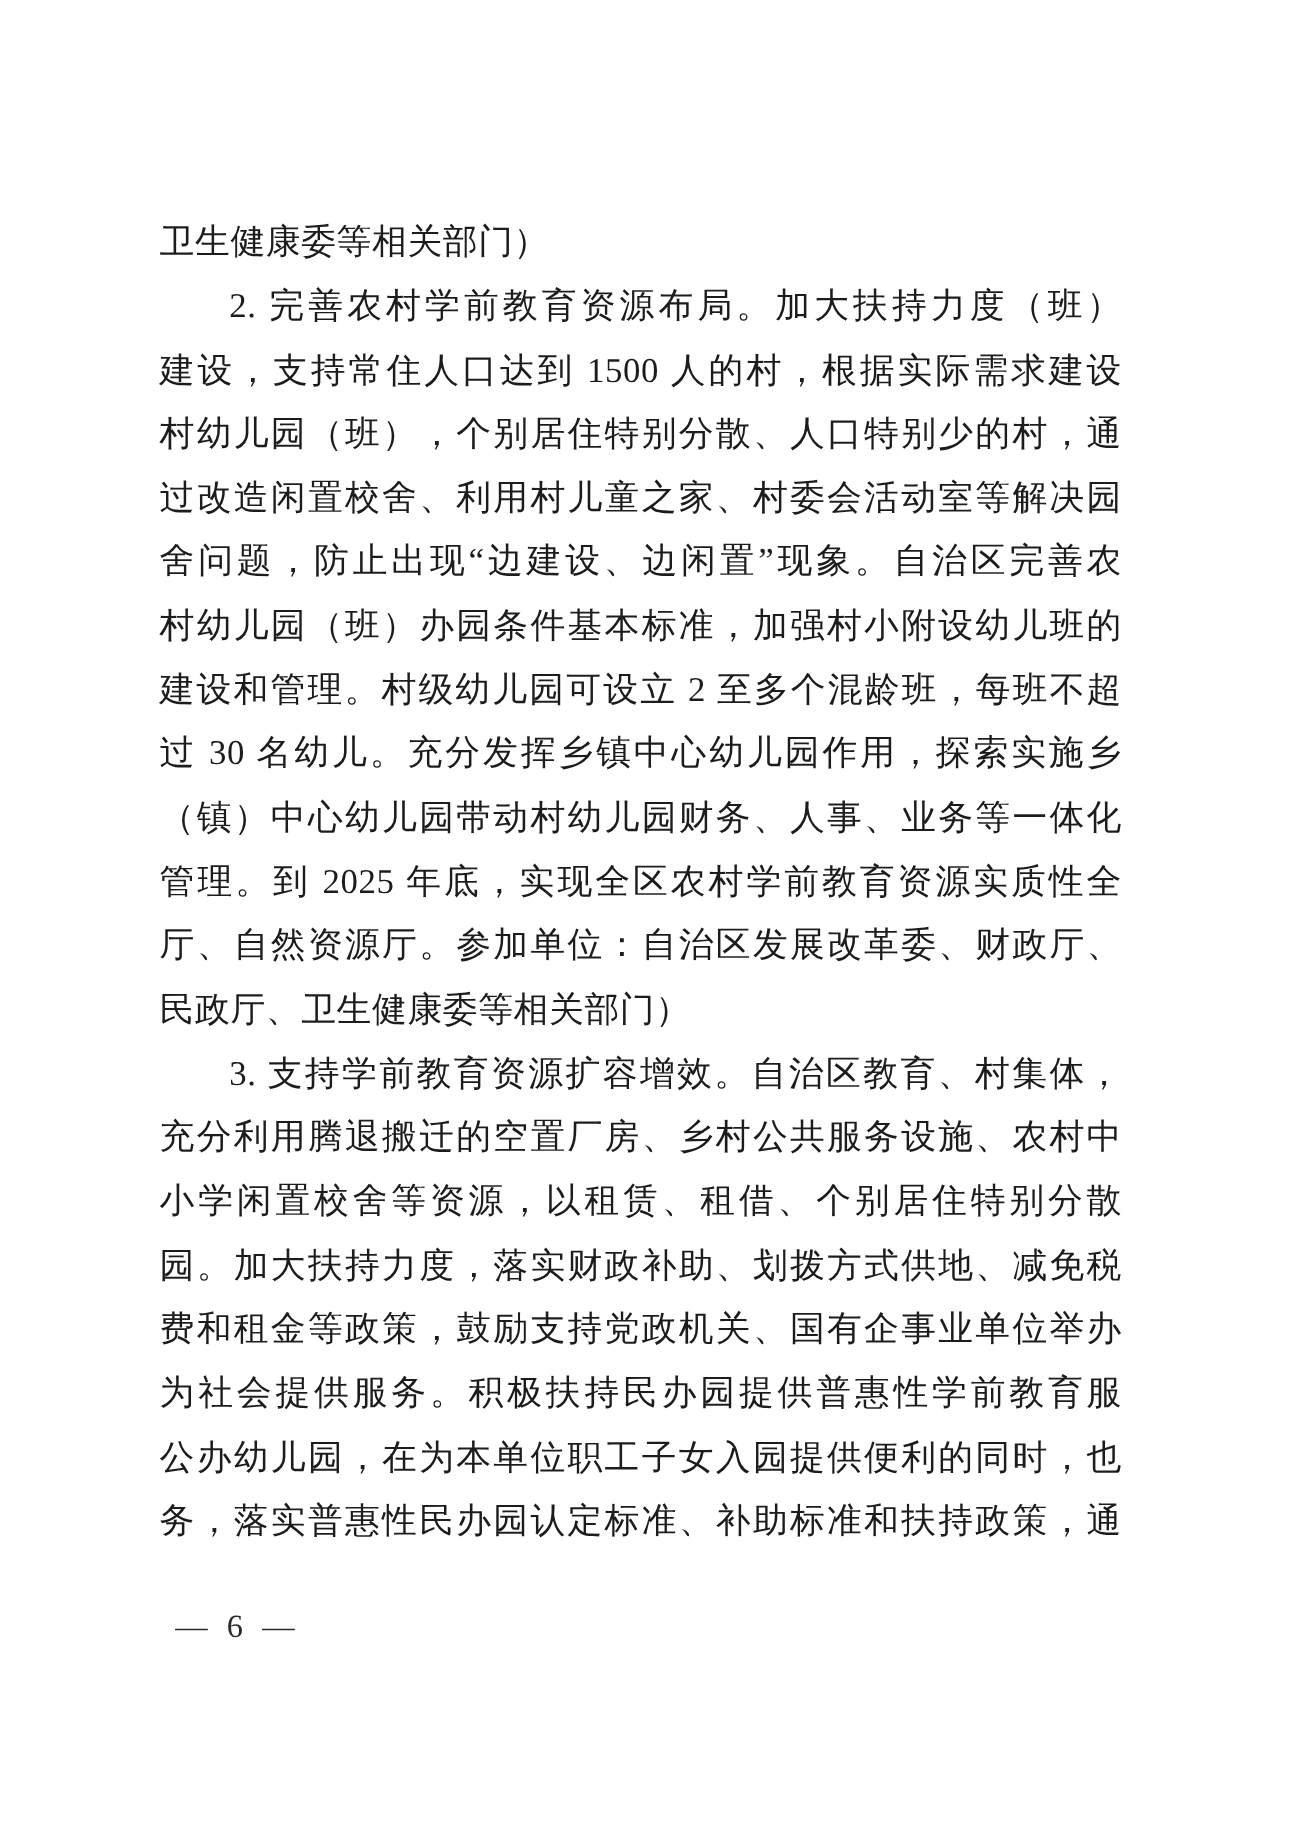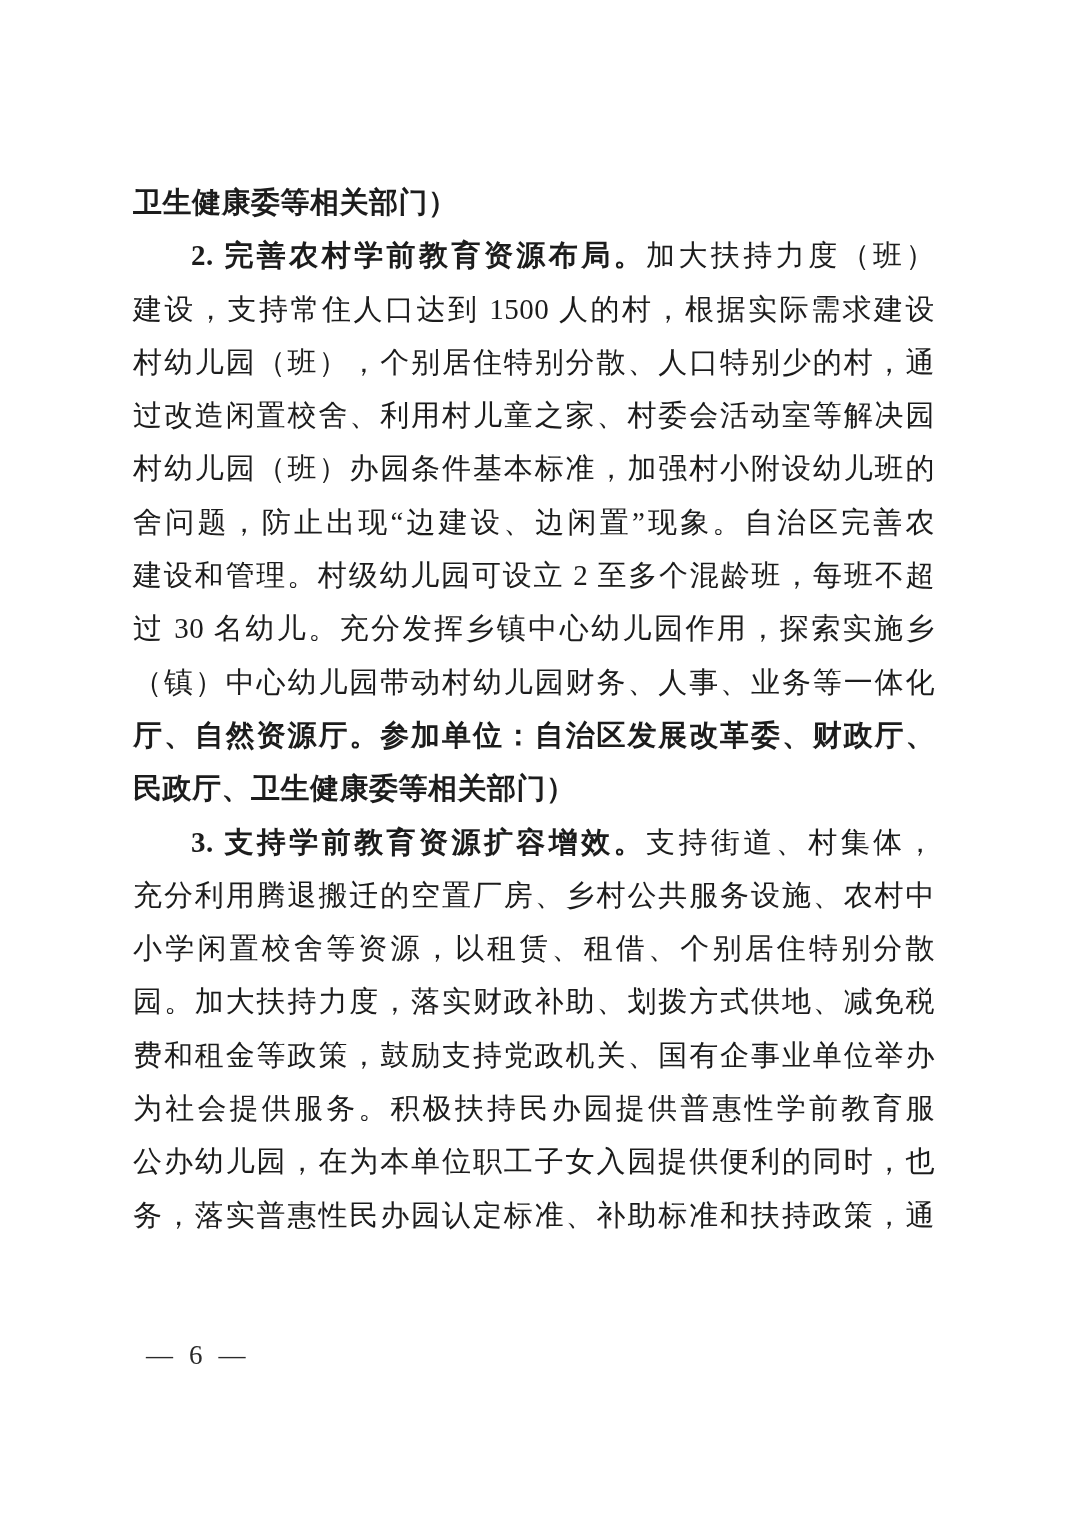--- a/index.html
+++ b/index.html
@@ -39,21 +39,21 @@
     white-space: normal;
     color: #1c1c1c;
   }
   .line.last {
     text-align-last: left;
   }
   .line.indent {
     text-indent: 58px;
   }
   .seg-bold {
-    font-weight: bold;
+    font-weight: normal;
   }
   .footer {
     position: absolute;
     left: 146px;
     top: 1340px;
     display: flex;
     align-items: center;
     gap: 16px;
     font-size: 27px;
     color: #2a2a2a;
@@ -67,28 +67,29 @@
 <body>
 
 <div class="page">
 
   <div class="text-block">
       <div class="line last"><span class="seg-bold">卫生健康委等相关部门）</span></div>
       <div class="line indent"><span class="seg-bold">2. 完善农村学前教育资源布局。</span><span>加大扶持力度（班）</span></div>
       <div class="line"><span>建设，支持常住人口达到 1500 人的村，根据实际需求建设</span></div>
       <div class="line"><span>村幼儿园（班），个别居住特别分散、人口特别少的村，通</span></div>
       <div class="line"><span>过改造闲置校舍、利用村儿童之家、村委会活动室等解决园</span></div>
+      <div class="line"><span>舍问题，防止出现“边建设、边闲置”现象。自治区完善农</span></div>
       <div class="line"><span>村幼儿园（班）办园条件基本标准，加强村小附设幼儿班的</span></div>
-      <div class="line"><span>舍问题，防止出现“边建设、边闲置”现象。自治区完善农</span></div>
       <div class="line"><span>建设和管理。村级幼儿园可设立 2 至多个混龄班，每班不超</span></div>
       <div class="line"><span>过 30 名幼儿。充分发挥乡镇中心幼儿园作用，探索实施乡</span></div>
       <div class="line"><span>（镇）中心幼儿园带动村幼儿园财务、人事、业务等一体化</span></div>
+      <div class="line"><span>管理。到 2025 年底，实现全区农村学前教育资源实质性全</span></div>
       <div class="line"><span class="seg-bold">厅、自然资源厅。参加单位：自治区发展改革委、财政厅、</span></div>
       <div class="line last"><span class="seg-bold">民政厅、卫生健康委等相关部门）</span></div>
-      <div class="line indent"><span class="seg-bold">3. 支持学前教育资源扩容增效。</span><span>支持街道、村集体，</span></div>
+      <div class="line indent"><span class="seg-bold">3. 支持学前教育资源扩容增效。</span><span>自治区教育、村集体，</span></div>
       <div class="line"><span>充分利用腾退搬迁的空置厂房、乡村公共服务设施、农村中</span></div>
       <div class="line"><span>小学闲置校舍等资源，以租赁、租借、个别居住特别分散</span></div>
       <div class="line"><span>园。加大扶持力度，落实财政补助、划拨方式供地、减免税</span></div>
       <div class="line"><span>费和租金等政策，鼓励支持党政机关、国有企事业单位举办</span></div>
       <div class="line"><span>为社会提供服务。积极扶持民办园提供普惠性学前教育服</span></div>
       <div class="line"><span>公办幼儿园，在为本单位职工子女入园提供便利的同时，也</span></div>
       <div class="line"><span>务，落实普惠性民办园认定标准、补助标准和扶持政策，通</span></div>
     </div>
 
   <div class="footer">

